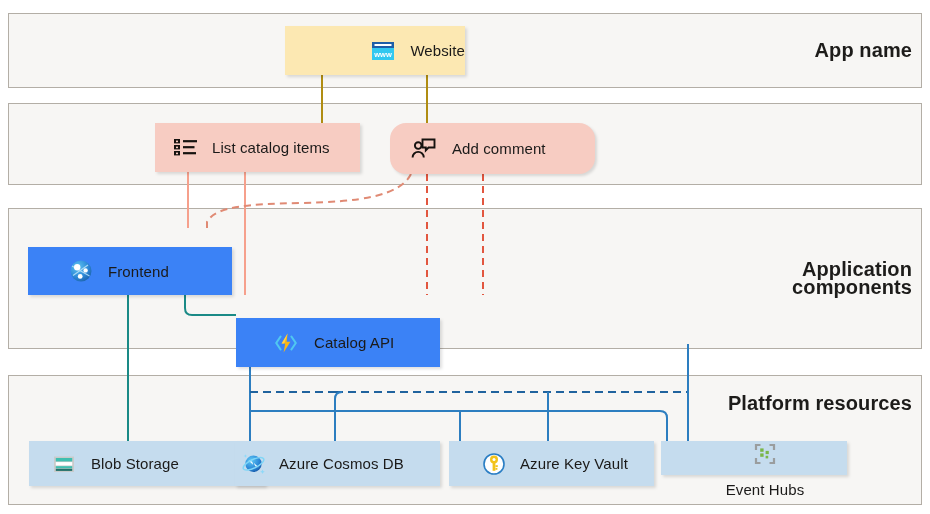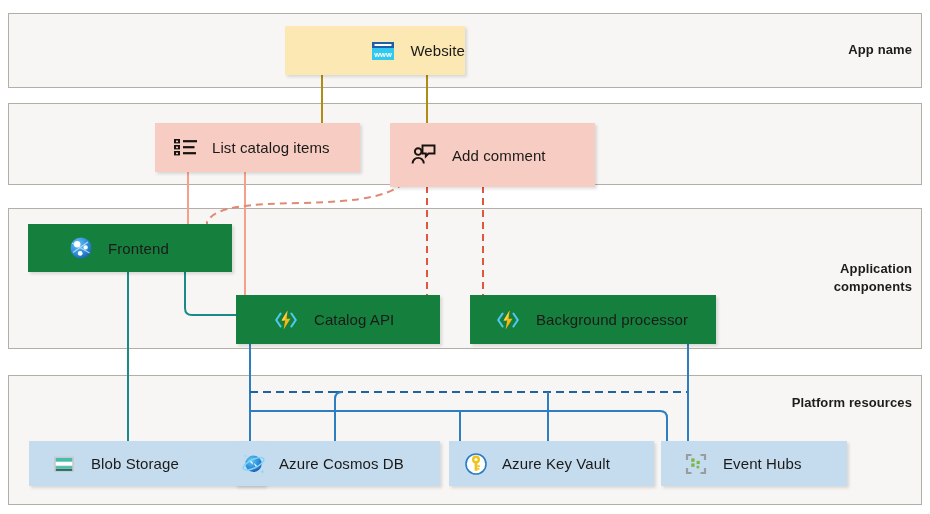--- a/index.html
+++ b/index.html
@@ -1,31 +1,31 @@
 <!DOCTYPE html>
 <html><head>
 <meta charset="utf-8">
 <style>
   html,body{margin:0;padding:0;background:#ffffff;}
   body{width:930px;height:514px;font-family:"Liberation Sans",sans-serif;overflow:hidden;}
   #stage{position:relative;width:930px;height:514px;background:#ffffff;}
 
   
   .lane{position:absolute;background:#f7f6f4;border:1px solid #b3aea6;box-sizing:border-box;}
-  .lane-label{position:absolute;right:18px;font-weight:bold;font-size:13px;color:#1d1c1a;
+  .lane-label{position:absolute;right:18px;font-weight:bold;font-size:20px;color:#1d1c1a;
               text-align:right;line-height:18px;letter-spacing:.1px;}
 
   
   .node{position:absolute;box-sizing:border-box;display:flex;align-items:center;
         box-shadow:2px 2px 3px rgba(0,0,0,.13);z-index:6;}
   .node .lbl{font-size:15px;color:#1b1a19;white-space:nowrap;letter-spacing:.1px;}
   .node .ico{flex:none;display:flex;align-items:center;justify-content:center;}
   .n-app{background:#fce8b2;justify-content:flex-end;}
   .n-flow{background:#f7ccc2;}
-  .n-comp{background:#15803d;}
+  .n-comp{background:#3b82f6;margin-top:23px;}
   .n-plat{background:#c5dcee;}
 
   
   svg.wires{position:absolute;left:0;top:0;width:930px;height:514px;z-index:3;
             pointer-events:none;overflow:visible;}
   .w-gold{stroke:#b08d12;stroke-width:2;fill:none;}
   .w-pink{stroke:#f6a08c;stroke-width:2;fill:none;}
   .w-red-d{stroke:#e2563f;stroke-width:2;fill:none;stroke-dasharray:7 5;}
   .w-pink-d{stroke:#e08a74;stroke-width:2;fill:none;stroke-dasharray:7 5;}
   .w-teal{stroke:#1a8a86;stroke-width:2;fill:none;}
@@ -121,21 +121,21 @@
         <g fill="#f7ccc2">
           <rect x="4" y="5.6" width="2" height="1.6"></rect>
           <rect x="4" y="11.6" width="2" height="1.6"></rect>
           <rect x="4" y="17.6" width="2" height="1.6"></rect>
         </g>
       </svg>
     </span>
     <span class="lbl">List catalog items</span>
   </div>
 
-  <div class="node n-flow" style="left:390px;top:123px;width:205px;height:64px;padding-left:20px;gap:14px;">
+  <div class="node n-flow" style="left:390px;top:123px;width:205px;height:51px;padding-left:20px;gap:14px;border-radius:16px;">
     <span class="ico">
       <svg width="28" height="26" viewBox="0 0 28 26">
         <g fill="none" stroke="#16120f" stroke-width="1.9" stroke-linejoin="miter">
           <path d="M12.5 3.5 H24.5 V11.5 H18.5 L15.8 14.3 V11.5 H12.5 Z"></path>
           <circle cx="8.2" cy="9.6" r="3.3"></circle>
           <path d="M2.6 21.5 c0-3.2 2.5-5.6 5.6-5.6 s5.6 2.4 5.6 5.6"></path>
         </g>
       </svg>
     </span>
     <span class="lbl">Add comment</span>
@@ -171,33 +171,20 @@
           <path d="M8.6 6.5 L4.2 13 L8.6 19.5"></path>
           <path d="M19.4 6.5 L23.8 13 L19.4 19.5"></path>
         </g>
         <path d="M15.6 3.4 L9.6 13.6 H13.2 L11.6 22.6 L18.4 11.8 H14.6 Z" fill="#fbb615"></path>
         <path d="M15.6 3.4 L9.6 13.6 H12.2 Z" fill="#ffd34d"></path>
       </svg>
     </span>
     <span class="lbl">Catalog API</span>
   </div>
 
-  <div class="node n-comp" style="left:470px;top:295px;width:246px;height:49px;padding-left:24px;gap:14px;">
-    <span class="ico">
-      <svg width="28" height="26" viewBox="0 0 28 26">
-        <g fill="none" stroke="#50c8f0" stroke-width="2.1" stroke-linecap="round" stroke-linejoin="round">
-          <path d="M8.6 6.5 L4.2 13 L8.6 19.5"></path>
-          <path d="M19.4 6.5 L23.8 13 L19.4 19.5"></path>
-        </g>
-        <path d="M15.6 3.4 L9.6 13.6 H13.2 L11.6 22.6 L18.4 11.8 H14.6 Z" fill="#fbb615"></path>
-        <path d="M15.6 3.4 L9.6 13.6 H12.2 Z" fill="#ffd34d"></path>
-      </svg>
-    </span>
-    <span class="lbl">Background processor</span>
-  </div>
 
   <div class="node n-plat" style="left:29px;top:441px;width:236px;height:45px;padding-left:22px;gap:14px;">
     <span class="ico">
       <svg width="26" height="26" viewBox="0 0 26 26">
         <rect x="3" y="5.5" width="20" height="15.5" fill="#c9cbcb"></rect>
         <rect x="4.8" y="7" width="16.4" height="3.4" fill="#3fbfb0"></rect>
         <rect x="4.8" y="11.1" width="16.4" height="3.4" fill="#ffffff"></rect>
         <rect x="4.8" y="15.2" width="16.4" height="2.1" fill="#3fbfb0"></rect>
         <rect x="4.8" y="17.8" width="16.4" height="2.1" fill="#1f6f68"></rect>
       </svg>
@@ -221,35 +208,35 @@
         <ellipse cx="12.5" cy="12.8" rx="11.3" ry="4.2" fill="none" stroke="#7fd6f7" stroke-width="1.5" transform="rotate(-26 12.5 12.8)"></ellipse>
         <g fill="#8fd9f8">
           <path d="M21.5 18.5 l.7 1.6 1.6 .7 -1.6 .7 -.7 1.6 -.7-1.6 -1.6-.7 1.6-.7 Z"></path>
           <path d="M4.4 3.2 l.55 1.25 1.25 .55 -1.25 .55 -.55 1.25 -.55-1.25 -1.25-.55 1.25-.55 Z"></path>
         </g>
       </svg>
     </span>
     <span class="lbl">Azure Cosmos DB</span>
   </div>
 
-  <div class="node n-plat" style="left:449px;top:441px;width:205px;height:45px;padding-left:14px;gap:13px;">
+  <div class="node n-plat" style="left:449px;top:441px;width:205px;height:45px;padding-left:32px;gap:13px;">
     <span class="ico">
       <svg width="26" height="26" viewBox="0 0 26 26">
         <circle cx="13" cy="13" r="10" fill="#ffffff" stroke="#2a7ec4" stroke-width="1.6"></circle>
         <circle cx="13" cy="8.6" r="4" fill="#f2c31c"></circle>
         <circle cx="13" cy="8.6" r="1.5" fill="#ffffff"></circle>
         <rect x="11.6" y="11.4" width="2.8" height="8.4" fill="#f2c31c"></rect>
         <rect x="14.4" y="14.2" width="2.4" height="1.9" fill="#f2c31c"></rect>
         <rect x="14.4" y="17" width="2.0" height="1.8" fill="#f2c31c"></rect>
       </svg>
     </span>
     <span class="lbl">Azure Key Vault</span>
   </div>
 
-  <div class="node n-plat" style="left:661px;top:441px;width:186px;height:45px;padding-left:22px;gap:14px;">
+  <div class="node n-plat" style="left:661px;top:441px;width:186px;height:34px;padding-left:22px;gap:14px;flex-direction:column;">
     <span class="ico">
       <svg width="26" height="26" viewBox="0 0 26 26">
         <g fill="none" stroke="#9a9d9e" stroke-width="2.2" stroke-linecap="butt">
           <path d="M8.5 4 H4 V9"></path>
           <path d="M17.5 4 H22 V9"></path>
           <path d="M8.5 22 H4 V17"></path>
           <path d="M17.5 22 H22 V17"></path>
         </g>
         <g fill="#7ab648">
           <rect x="8.2" y="7.4" width="3.4" height="3.4"></rect>

